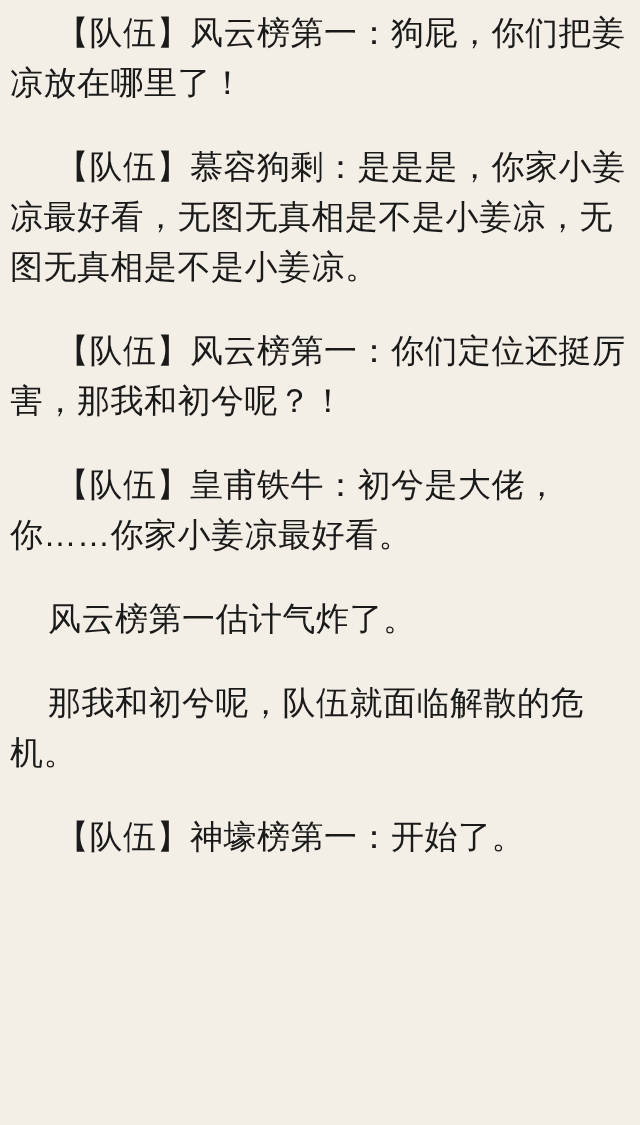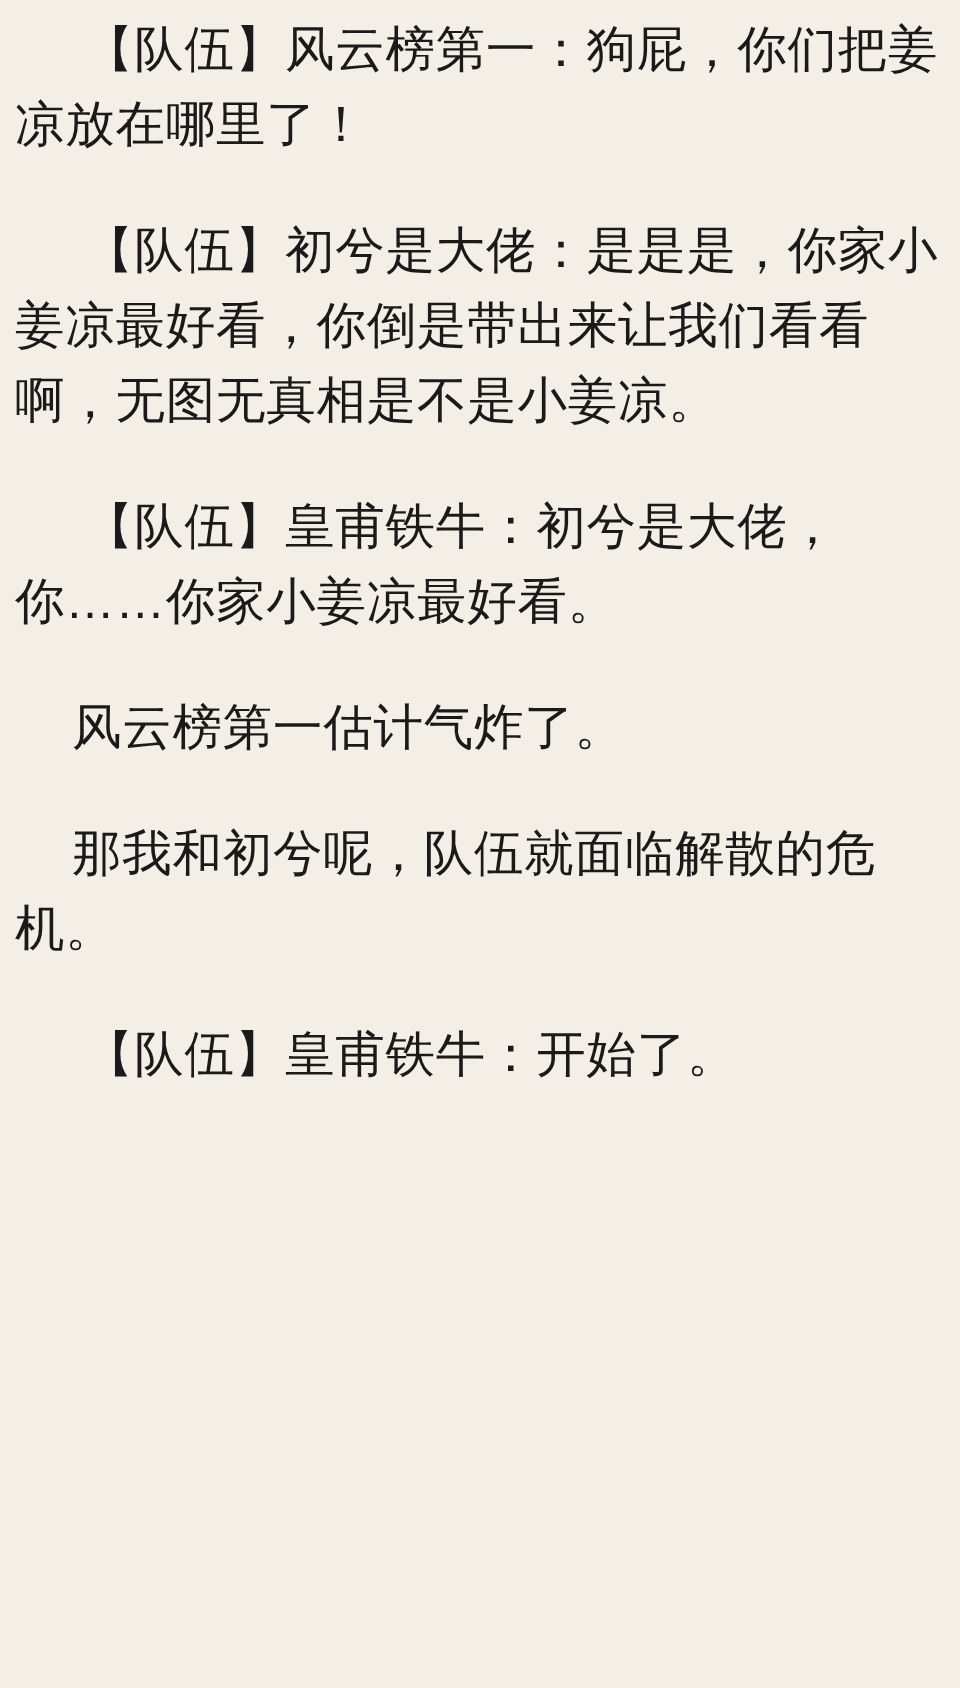--- a/index.html
+++ b/index.html
@@ -35,18 +35,19 @@
   }
   .para.tight {
     text-indent: 38px;
   }
 </style>
 </head>
 <body>
 
 <div id="reader">
   <p class="para">【队伍】风云榜第一：狗屁，你们把姜凉放在哪里了！</p>
-  <p class="para">【队伍】初兮是大佬：是是是，你家小姜凉最好看，你倒是带出来让我们看看啊，无图无真相是不是小姜凉。</p>
+  <p class="para">【队伍】慕容狗剩：是是是，你家小姜凉最好看，无图无真相是不是小姜凉，无图无真相是不是小姜凉。</p>
+  <p class="para">【队伍】风云榜第一：你们定位还挺厉害，那我和初兮呢？！</p>
   <p class="para">【队伍】皇甫铁牛：初兮是大佬，你……你家小姜凉最好看。</p>
   <p class="para tight">风云榜第一估计气炸了。</p>
   <p class="para tight">那我和初兮呢，队伍就面临解散的危机。</p>
-  <p class="para">【队伍】皇甫铁牛：开始了。</p>
+  <p class="para">【队伍】神壕榜第一：开始了。</p>
 </div>
 
 </body></html>

